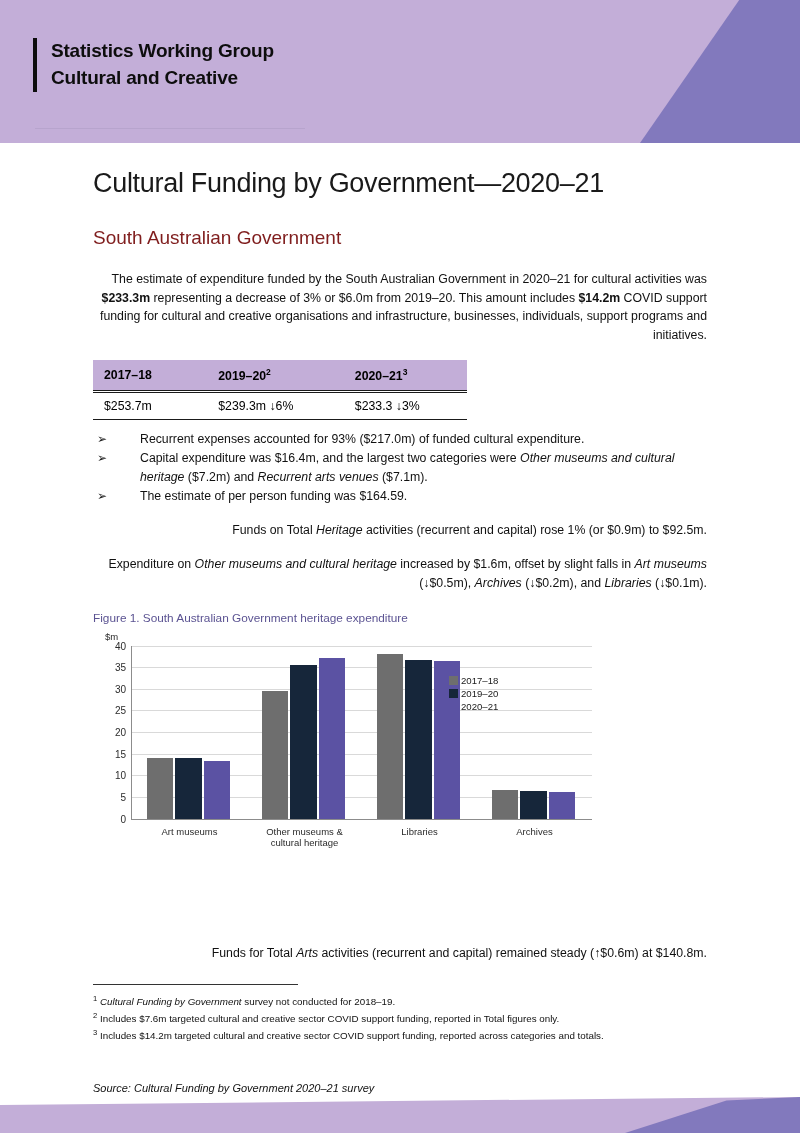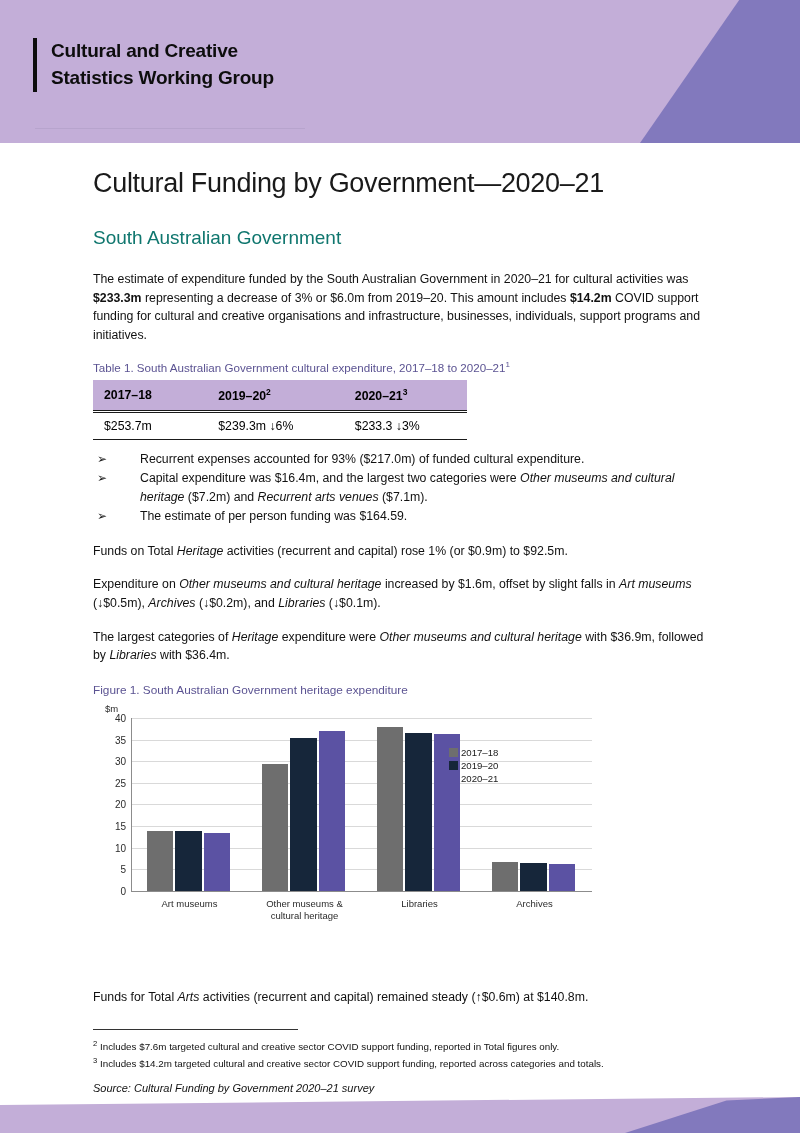--- a/index.html
+++ b/index.html
@@ -70,30 +70,30 @@
     font-size: 27px;
     font-weight: normal;
     letter-spacing: -0.3px;
     color: #1a1a1a;
     margin: 0 0 28px 0;
     line-height: 1.15;
   }
   .doc-subtitle {
     font-size: 19px;
     font-weight: normal;
-    color: #0f766e;
+    color: #7f1d1d;
     margin: 0 0 20px 0;
     line-height: 1.2;
   }
   p.body-text {
     font-size: 12.3px;
     line-height: 1.52;
     margin: 0 0 15px 0;
     color: #111111;
-    text-align: left;
+    text-align: right;
   }
   .body-text b { font-weight: bold; }
   .body-text i { font-style: italic; }
 
   
   .table-caption {
     font-size: 11.6px;
     color: #5b5392;
     margin: 9px 0 5px 0;
     line-height: 1.3;
@@ -280,33 +280,32 @@
     clip-path: polygon(100% 0, 100% 100%, 0 100%, 58% 10%);
   }
 </style>
 </head>
 <body>
 
 <div class="header-banner">
   <div class="header-wedge"></div>
   <div class="header-rule"></div>
   <div class="logo-block">
+    <div class="logo-line">Statistics Working Group</div>
     <div class="logo-line">Cultural and Creative</div>
-    <div class="logo-line">Statistics Working Group</div>
   </div>
 </div>
 
 <div class="content">
 
   <h1 class="doc-title">Cultural Funding by Government—2020–21</h1>
   <h2 class="doc-subtitle">South Australian Government</h2>
 
   <p class="body-text">The estimate of expenditure funded by the South Australian Government in 2020–21 for cultural activities was <b>$233.3m</b> representing a decrease of 3% or $6.0m from 2019–20. This amount includes <b>$14.2m</b> COVID support funding for cultural and creative organisations and infrastructure, businesses, individuals, support programs and initiatives.</p>
 
-  <div class="table-caption">Table 1. South Australian Government cultural expenditure, 2017–18 to 2020–21<sup>1</sup></div>
 
   <table class="data-table">
     <thead>
       <tr>
         <th class="col-a">2017–18</th>
         <th class="col-b">2019–20<sup>2</sup></th>
         <th class="col-c">2020–21<sup>3</sup></th>
       </tr>
     </thead>
     <tbody>
@@ -328,21 +327,20 @@
       <span>Capital expenditure was $16.4m, and the largest two categories were <i>Other museums and cultural heritage</i> ($7.2m) and <i>Recurrent arts venues</i> ($7.1m).</span>
     </li>
     <li>
       <span class="bullet-glyph">➢</span>
       <span>The estimate of per person funding was $164.59.</span>
     </li>
   </ul>
 
   <p class="body-text">Funds on Total <i>Heritage</i> activities (recurrent and capital) rose 1% (or $0.9m) to $92.5m.</p>
   <p class="body-text">Expenditure on <i>Other museums and cultural heritage</i> increased by $1.6m, offset by slight falls in <i>Art museums</i> (↓$0.5m), <i>Archives</i> (↓$0.2m), and <i>Libraries</i> (↓$0.1m).</p>
-  <p class="body-text">The largest categories of <i>Heritage</i> expenditure were <i>Other museums and cultural heritage</i> with $36.9m, followed by <i>Libraries</i> with $36.4m.</p>
 
   <div class="figure-caption">Figure 1. South Australian Government heritage expenditure</div>
 
   <div class="chart-wrap">
     <div class="y-unit">$m</div>
     <div class="plot-area" id="plot-area">
         <div class="y-tick-label" style="top: 173px;">0</div>
         <div class="gridline" style="top: 151.375px;"></div>
         <div class="y-tick-label" style="top: 151.375px;">5</div>
         <div class="gridline" style="top: 129.75px;"></div>
@@ -393,23 +391,27 @@
           <span class="legend-swatch" style="background: rgb(22, 38, 58);"></span>
           <span>2019–20</span>
         </div>
         <div class="legend-row">
           <span class="legend-swatch" style="background: rgb(91, 82, 163);"></span>
           <span>2020–21</span>
         </div>
       </div>
   </div>
 
-  <p class="body-text" style="margin-top:50px;">Funds for Total <i>Arts</i> activities (recurrent and capital) remained steady (↑$0.6m) at $140.8m.</p>
+  <p class="body-text" style="margin-top:78px;">Funds for Total <i>Arts</i> activities (recurrent and capital) remained steady (↑$0.6m) at $140.8m.</p>
 
   <div class="footnote-rule"></div>
+  <p class="footnote">
+    <sup>1</sup>
+    <span><i>Cultural Funding by Government</i> survey not conducted for 2018–19.</span>
+  </p>
   <p class="footnote">
     <sup>2</sup>
     <span>Includes $7.6m targeted cultural and creative sector COVID support funding, reported in Total figures only.</span>
   </p>
   <p class="footnote">
     <sup>3</sup>
     <span>Includes $14.2m targeted cultural and creative sector COVID support funding, reported across categories and totals.</span>
   </p>
 </div>
 

